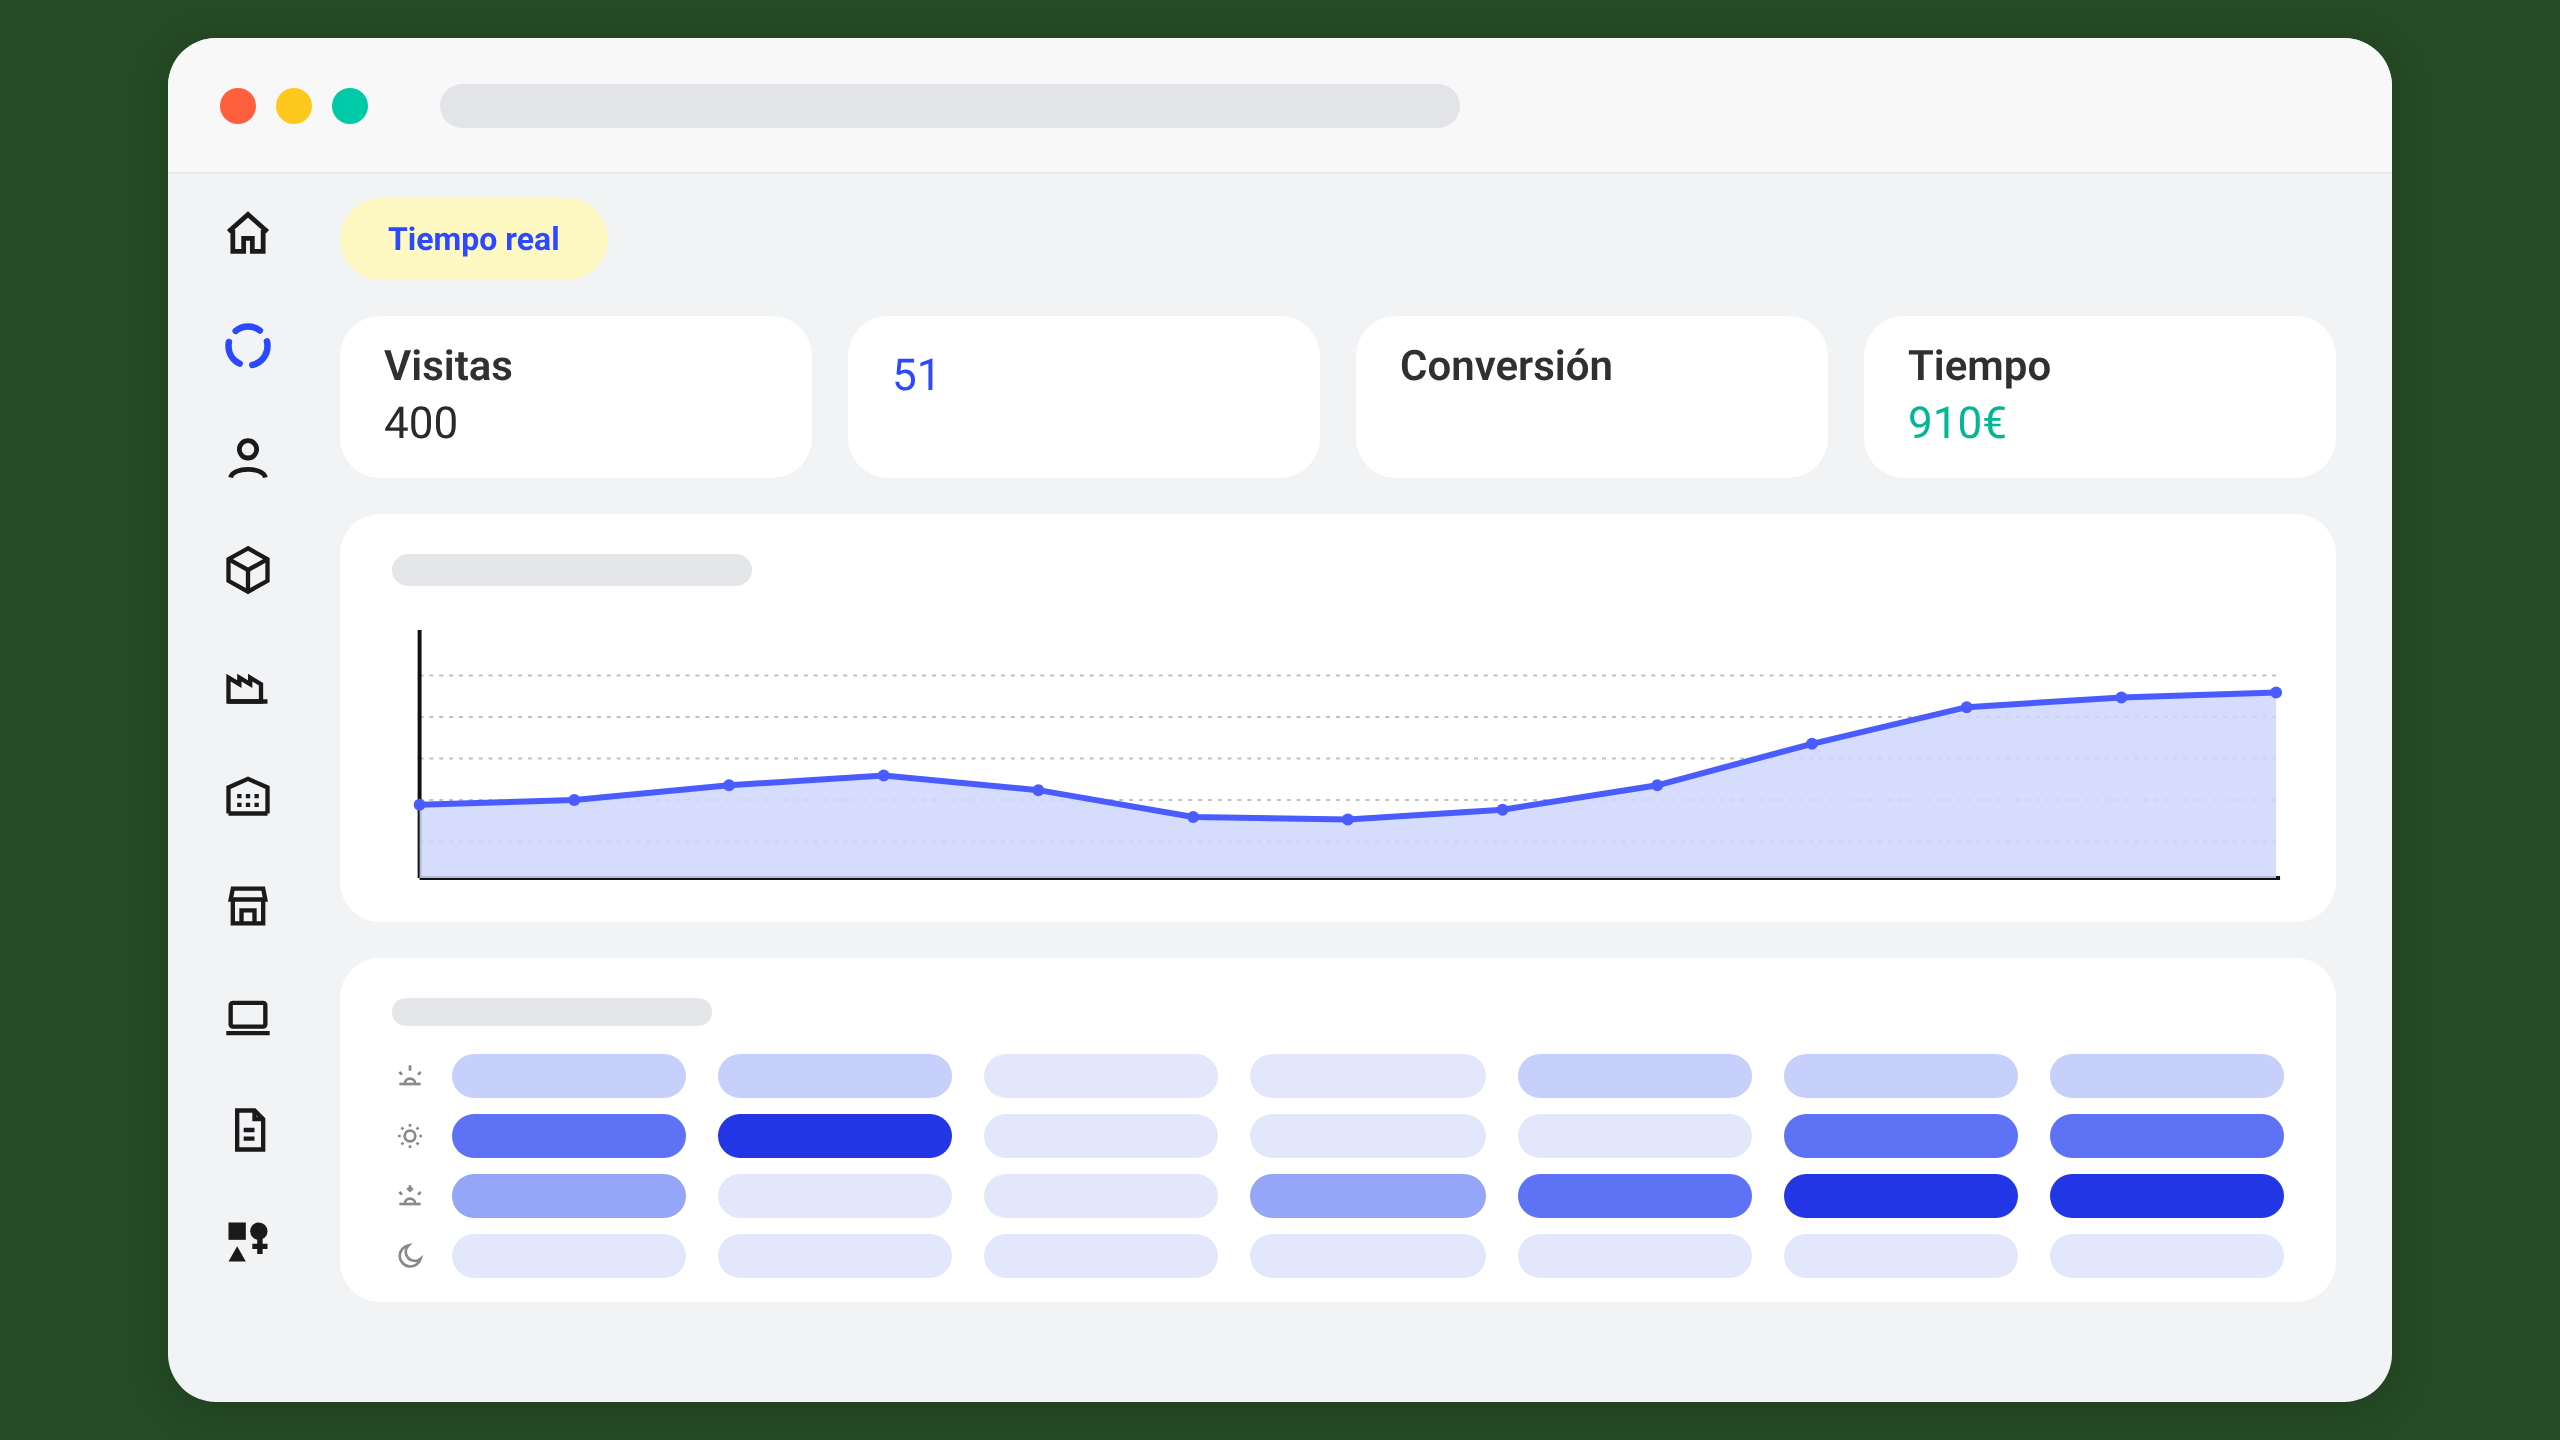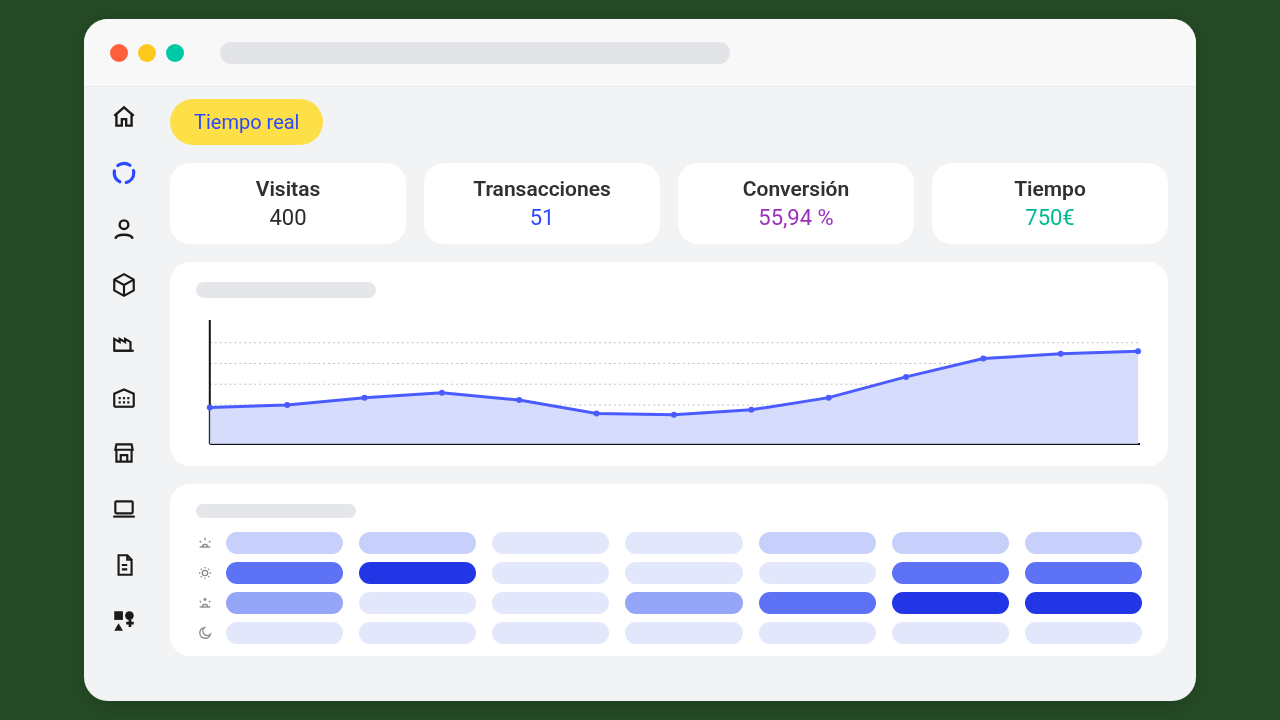--- a/index.html
+++ b/index.html
@@ -46,27 +46,27 @@
   .side-icon.active { color: #2c49ff; }
   .side-icon svg { width: 26px; height: 26px; display: block; }
 
   .content {
     flex: 1; padding: 12px 28px 18px 6px;
     display: flex; flex-direction: column; gap: 18px;
     overflow: hidden;
   }
   .pill-row { display: flex; }
   .pill {
-    background: #fde047; border-radius: 999px;
-    padding: 11px 24px; font-weight: 400; font-size: 20px;
+    background: #fef9c3; border-radius: 999px;
+    padding: 11px 24px; font-weight: 700; font-size: 16px;
     color: #2c49ff;
   }
 
   .metrics {
-    display: grid; grid-template-columns: repeat(4, 1fr); gap: 18px; text-align: center;
+    display: grid; grid-template-columns: repeat(4, 1fr); gap: 18px;
   }
   .card {
     background: #fff; border-radius: 20px;
     padding: 14px 22px 14px 22px;
   }
   .metric-label { font-size: 21px; font-weight: 600; color: #303030; }
   .metric-value { font-size: 22px; font-weight: 400; margin-top: 4px; }
 
   .chart-card { padding: 20px 26px 16px 26px; }
   .chart-skel { width: 180px; height: 16px; background: #e5e6e9; border-radius: 8px; margin-bottom: 18px; }
@@ -170,30 +170,28 @@
           <span>Tiempo real</span>
         </div>
       </div>
 
       <div class="metrics">
         <div class="card">
           <div class="metric-label">Visitas</div>
           <div class="metric-value" style="color:#2a2a2a">400</div>
         </div>
         <div class="card">
-          <div class="metric-label">Transacciones</div>
           <div class="metric-value" style="color:#2c49ff">51</div>
         </div>
         <div class="card">
           <div class="metric-label">Conversión</div>
-          <div class="metric-value" style="color:#9b2fbf">55,94 %</div>
         </div>
         <div class="card">
           <div class="metric-label">Tiempo</div>
-          <div class="metric-value" style="color:#00b894">750€</div>
+          <div class="metric-value" style="color:#00b894">910€</div>
         </div>
       </div>
 
       <div class="card chart-card">
         <div class="chart-skel"></div>
         <div class="chart-area">
           <svg viewBox="0 0 960 134" preserveAspectRatio="none">
               <line x1="14" y1="26.740000000000002" x2="958" y2="26.740000000000002" stroke="#bfbfc4" stroke-width="1" stroke-dasharray="2 3"></line>
               <line x1="14" y1="47.480000000000004" x2="958" y2="47.480000000000004" stroke="#bfbfc4" stroke-width="1" stroke-dasharray="2 3"></line>
               <line x1="14" y1="68.22" x2="958" y2="68.22" stroke="#bfbfc4" stroke-width="1" stroke-dasharray="2 3"></line>

